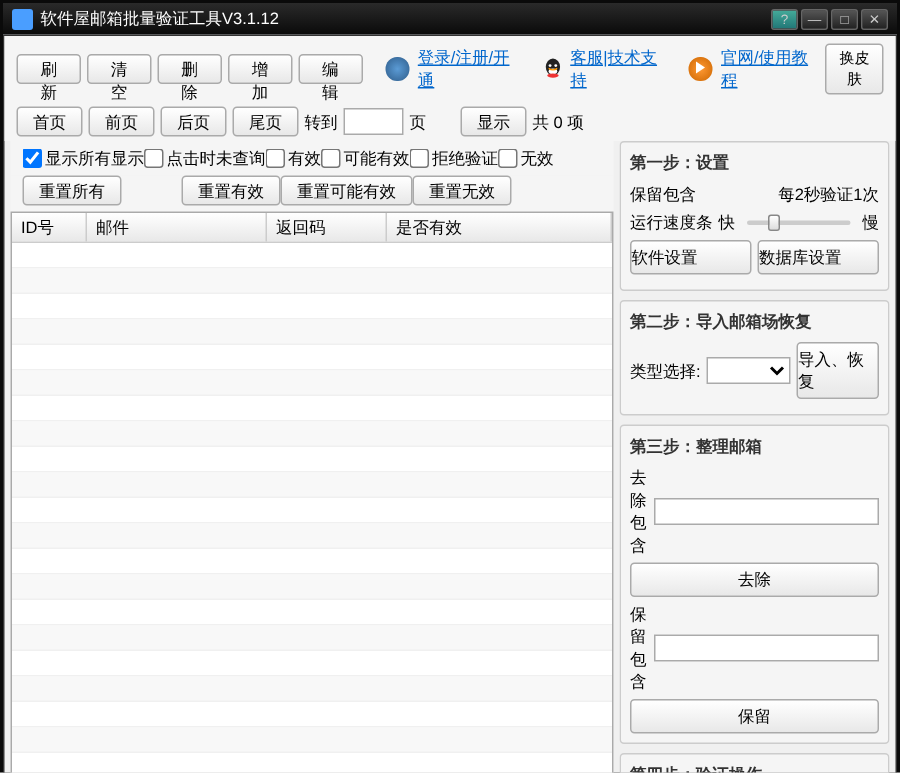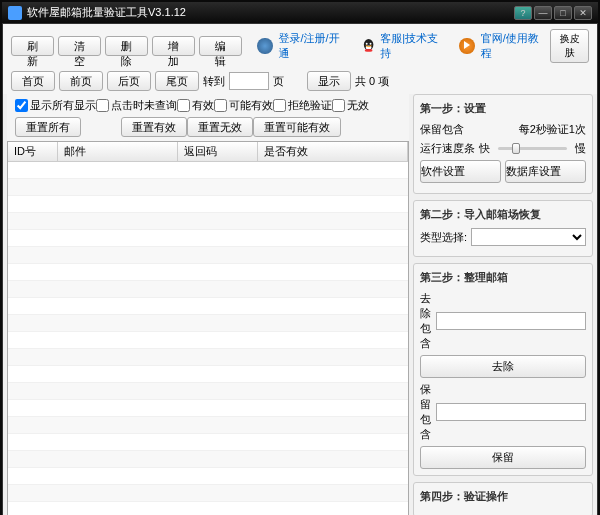--- a/index.html
+++ b/index.html
@@ -10,21 +10,21 @@
 .titlebar-text{flex:1;font-size:11px}
 .titlebar-btns{display:flex;gap:2px}
 .titlebar-btn{width:18px;height:14px;background:linear-gradient(#555,#222);border:1px solid #666;border-radius:2px;color:#ccc;display:flex;align-items:center;justify-content:center;font-size:9px;cursor:pointer}
 .content{background:#f0f0f0;flex:1;display:flex;flex-direction:column;border:1px solid #333}
 .toolbar1{padding:5px 8px;display:flex;align-items:center;gap:4px;background:#f5f5f5}
 .toolbar2{padding:3px 8px;display:flex;align-items:center;gap:4px;background:#f5f5f5}
 .btn{background:linear-gradient(#fff,#e8e8e8);border:1px solid #aaa;border-radius:3px;padding:2px 10px;cursor:pointer;font-size:11px;height:20px}
 .icon-circle{width:16px;height:16px;border-radius:50%;display:inline-block;margin-right:2px}
 .icon-login{background:radial-gradient(#5b9bd5,#2e5c8a)}
 .icon-play{background:radial-gradient(#ff9933,#cc6600)}
-a{color:#0066cc;cursor:pointer}
+a{color:#0066cc;text-decoration:underline;cursor:pointer}
 .input-small{width:40px;height:18px;border:1px solid #aaa;padding:0 2px}
 .checkrow{padding:4px 8px;display:flex;align-items:center;gap:0;flex-wrap:wrap;background:#f5f5f5}
 .chk{display:flex;align-items:center;gap:2px}
 .chk input{margin:0}
 .main-area{flex:1;display:flex;gap:4px;padding:0 4px 4px 4px;overflow:hidden}
 .table-area{flex:1;border:1px solid #aaa;background:#fff;display:flex;flex-direction:column}
 .table-head{display:flex;background:linear-gradient(#fff,#e8e8e8);border-bottom:1px solid #ccc;height:20px}
 .th{padding:2px 6px;border-right:1px solid #ccc;font-size:11px}
 .table-body{flex:1;overflow:auto;background:#fff}
 .tr{display:flex;height:17px;border-bottom:1px solid #f0f0f0}
@@ -124,22 +124,22 @@
             </label>
           <label class="chk">
               <input type="checkbox" style="">
               <span>无效</span>
             </label>
         </div>
         <div class="checkrow" style="padding-top:0">
           <button class="btn">重置所有</button>
           <span style="width:40px"></span>
           <button class="btn">重置有效</button>
+          <button class="btn">重置可能有效</button>
           <button class="btn">重置无效</button>
-          <button class="btn">重置可能有效</button>
         </div>
         <div class="table-area">
           <div class="table-head">
             <div class="th" style="width:50px">ID号</div>
             <div class="th" style="width:120px">邮件</div>
             <div class="th" style="width:80px">返回码</div>
             <div class="th" style="flex:1">是否有效</div>
           </div>
           <div class="table-body">
             <div class="tr"></div>
@@ -185,20 +185,21 @@
             <button class="btn-half">软件设置</button>
             <button class="btn-half">数据库设置</button>
           </div>
         </div>
 
         <div class="panel">
           <div class="panel-title">第二步：导入邮箱场恢复</div>
           <div class="panel-row">
             <span>类型选择:</span>
             <select class="select"></select>
+            <button class="btn-half" style="flex:0 0 55px">导入、恢复</button>
           </div>
         </div>
 
         <div class="panel">
           <div class="panel-title">第三步：整理邮箱</div>
           <div class="panel-row">
             <span>去除包含</span>
             <input class="input-side" style="">
           </div>
           <button class="btn-full">去除</button>

